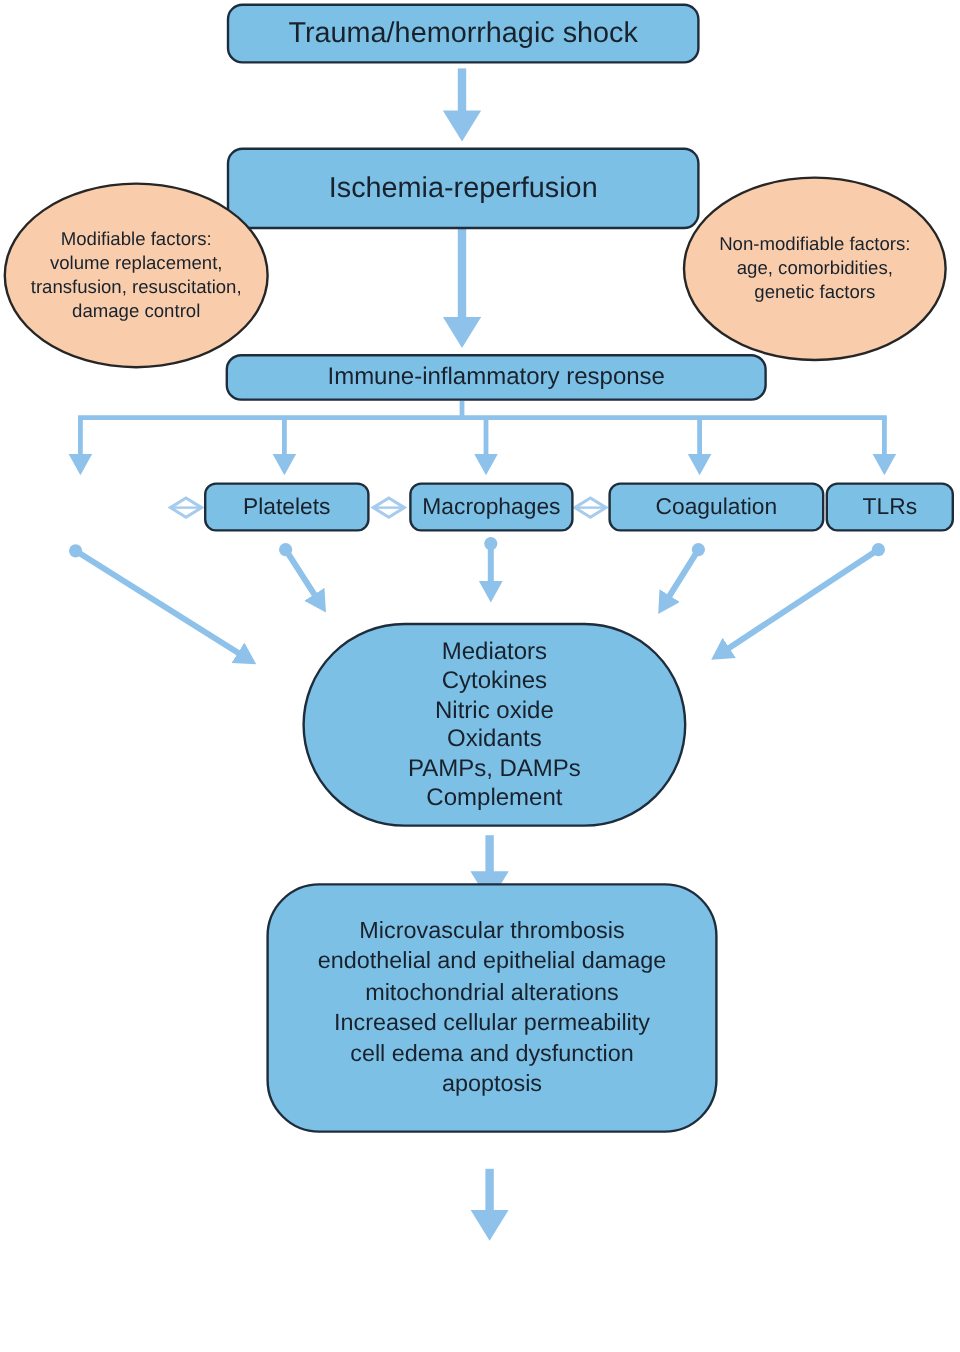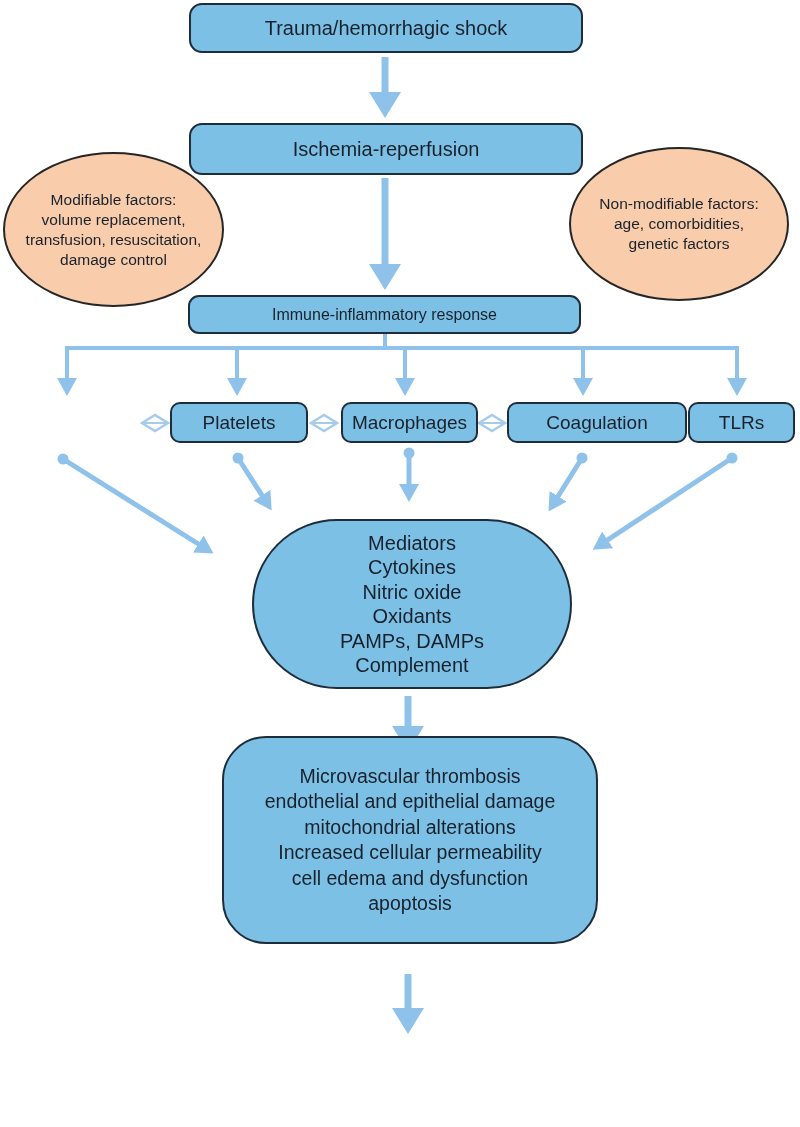--- a/index.html
+++ b/index.html
@@ -25,29 +25,29 @@
   .connectors .dotarrow{stroke-width:5px;}
   .connectors .head{fill:var(--connector);stroke:none;}
   .connectors .diamond{fill:#ffffff;stroke:var(--diamond-stroke);stroke-width:2.5px;}
   .connectors .diamond-mid{stroke:var(--diamond-stroke);stroke-width:2px;}
   .node{
     position:absolute;box-sizing:border-box;
     display:flex;flex-direction:column;align-items:center;justify-content:center;
     text-align:center;
     background:var(--node-fill);border:2px solid var(--node-border);
   }
-  .rect{border-radius:13px;font-size:20px;}
+  .rect{border-radius:13px;font-size:24px;}
   .cellbox{border-radius:10px;font-size:19px;top:402px;height:41px;}
   .ellipse{
     border-radius:50%;background:var(--ellipse-fill);border:2px solid var(--ellipse-border);
     font-size:15.5px;line-height:20px;
   }
   .n-trauma{left:189px;top:3px;width:394px;height:50px;}
-  .n-ischemia{left:189px;top:123px;width:394px;height:52px;}
-  .n-immune{left:188px;top:295px;width:393px;height:39px;font-size:16px;border-radius:11px;}
+  .n-ischemia{left:189px;top:123px;width:394px;height:68px;}
+  .n-immune{left:188px;top:295px;width:451px;height:39px;font-size:20px;}
   .n-modifiable{left:3px;top:152px;width:221px;height:155px;}
   .n-nonmodifiable{left:569px;top:147px;width:220px;height:154px;}
   .n-neutrophils{left:2px;width:138px;}
   .n-platelets{left:170px;width:138px;}
   .n-macrophages{left:341px;width:137px;}
   .n-coagulation{left:507px;width:180px;}
   .n-tlrs{left:688px;width:107px;}
   .n-mediators{left:252px;top:519px;width:320px;height:170px;border-radius:86px;font-size:20px;line-height:24.5px;}
   .n-damage{left:222px;top:736px;width:376px;height:208px;border-radius:44px;font-size:19.5px;line-height:25.5px;}
   .n-mof{left:332px;top:1039px;width:156px;height:84px;border-radius:18px;font-size:20px;}

